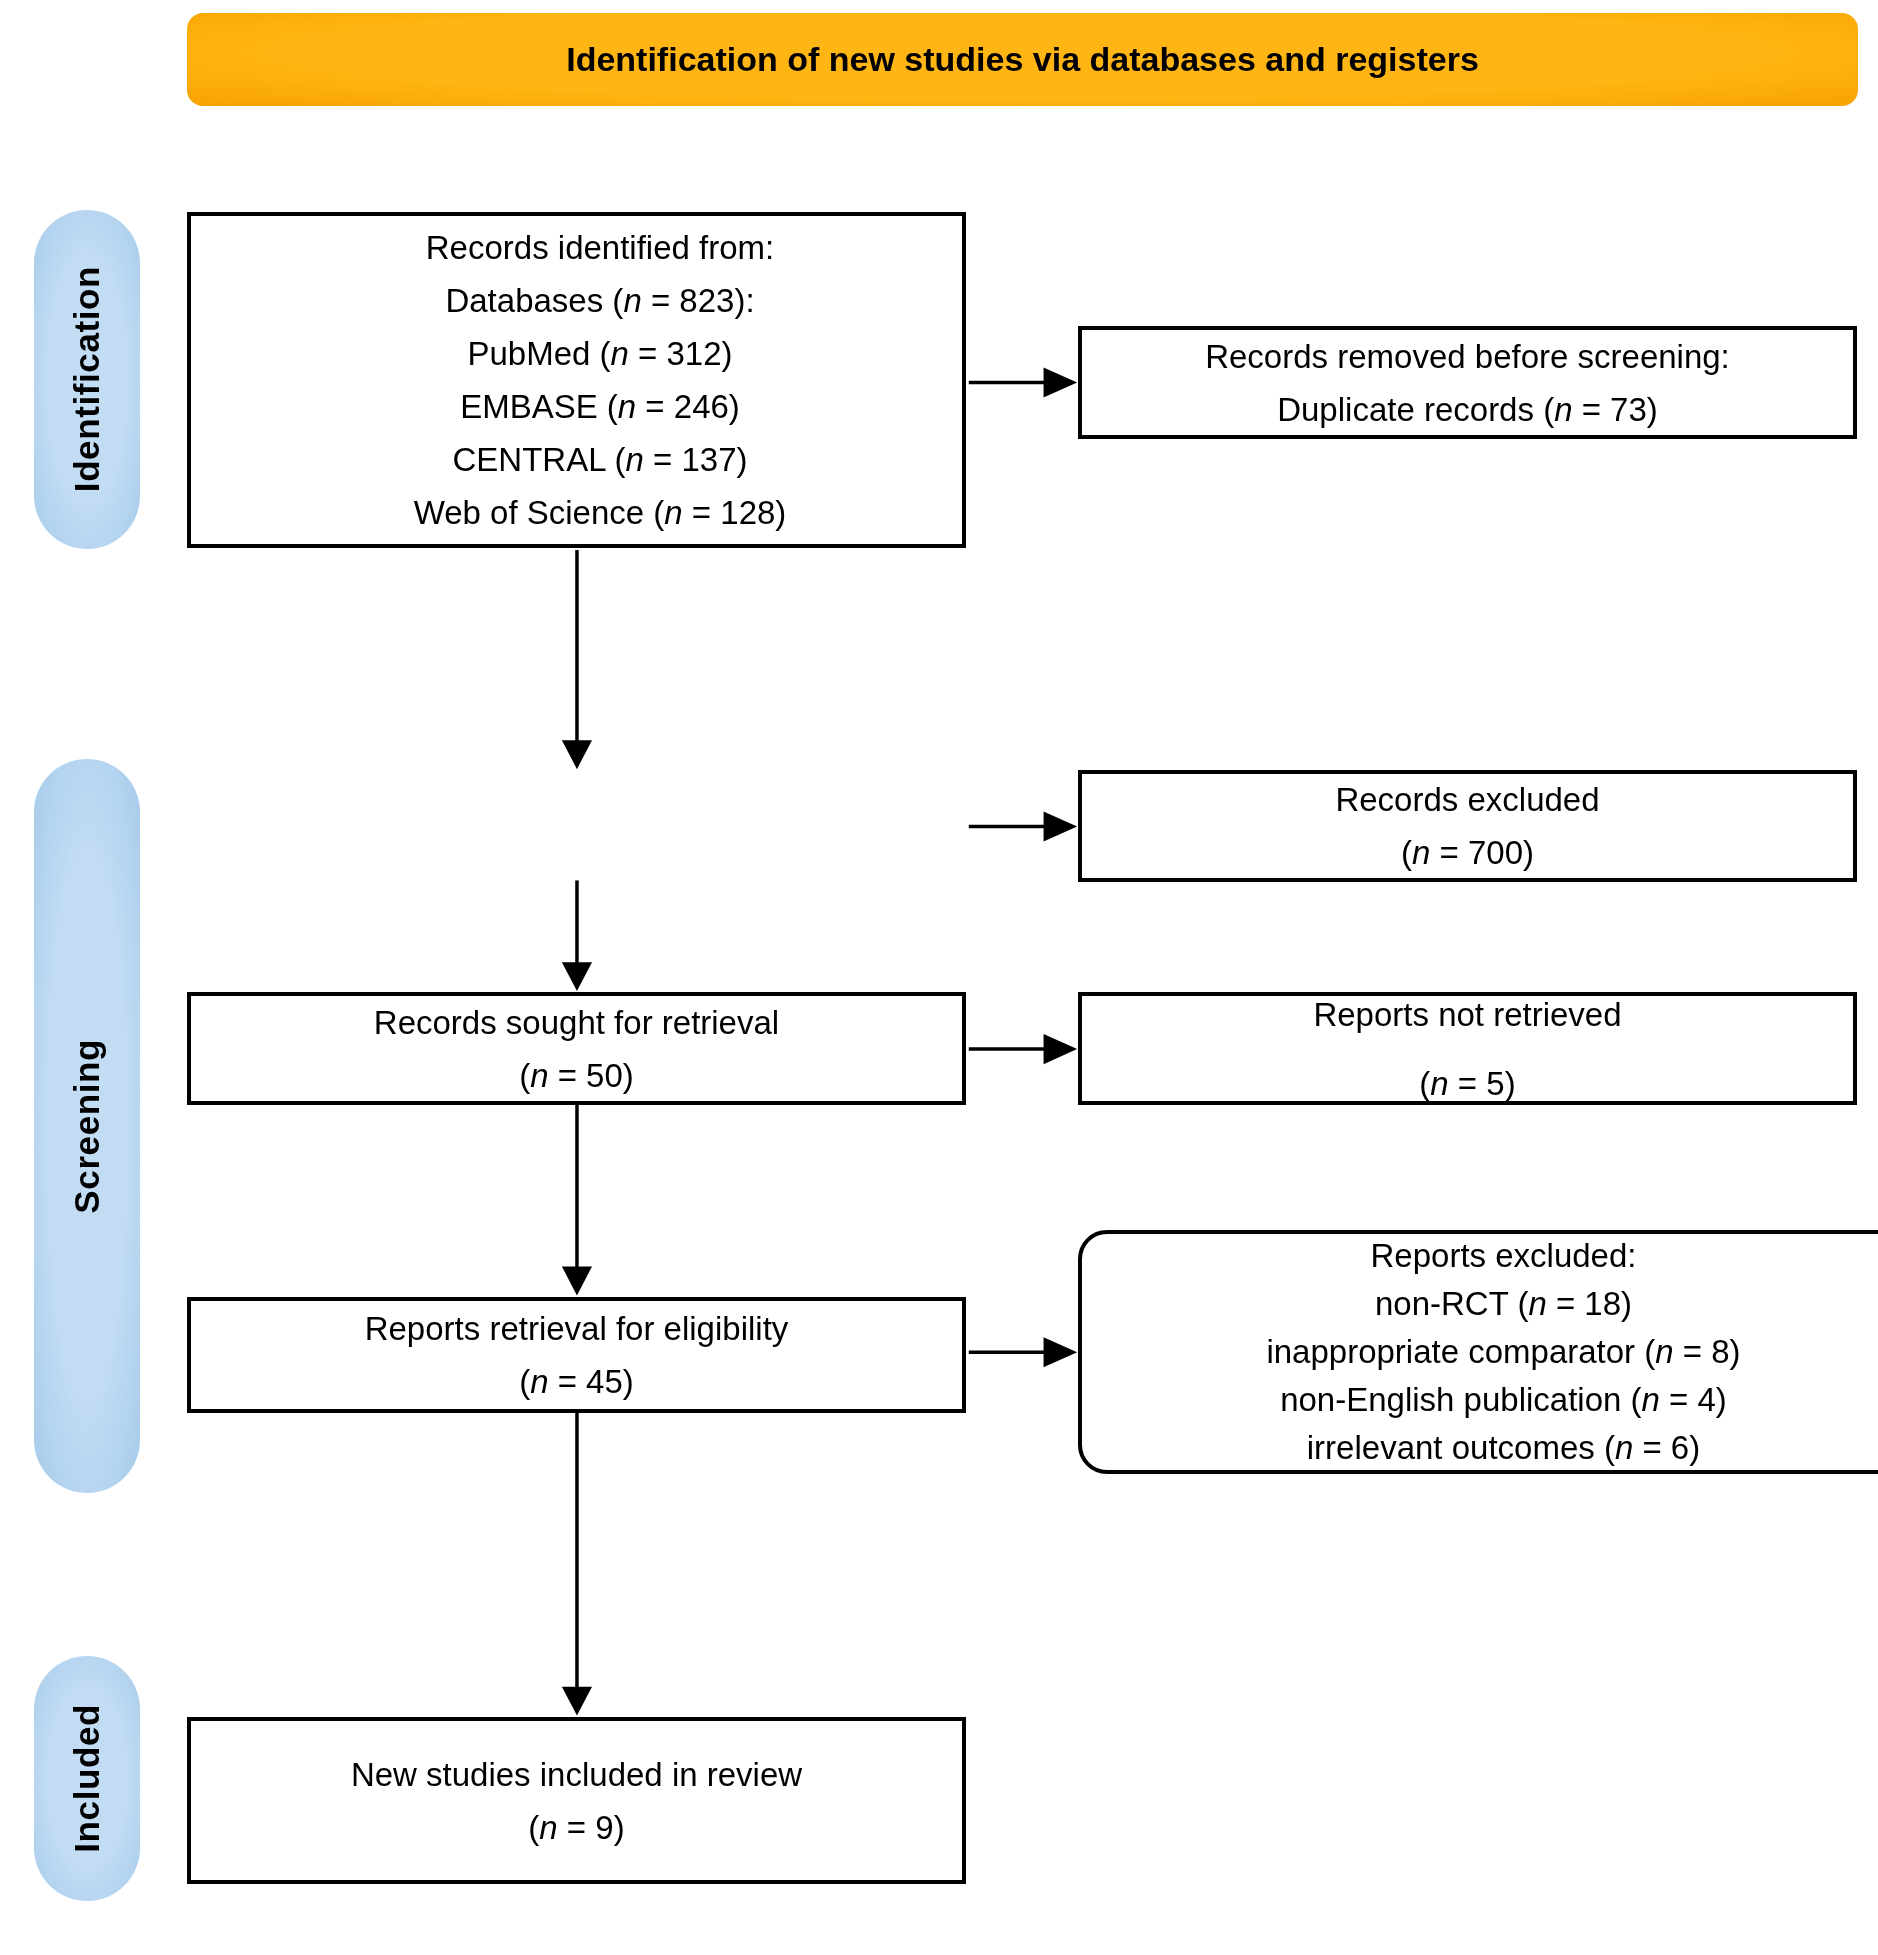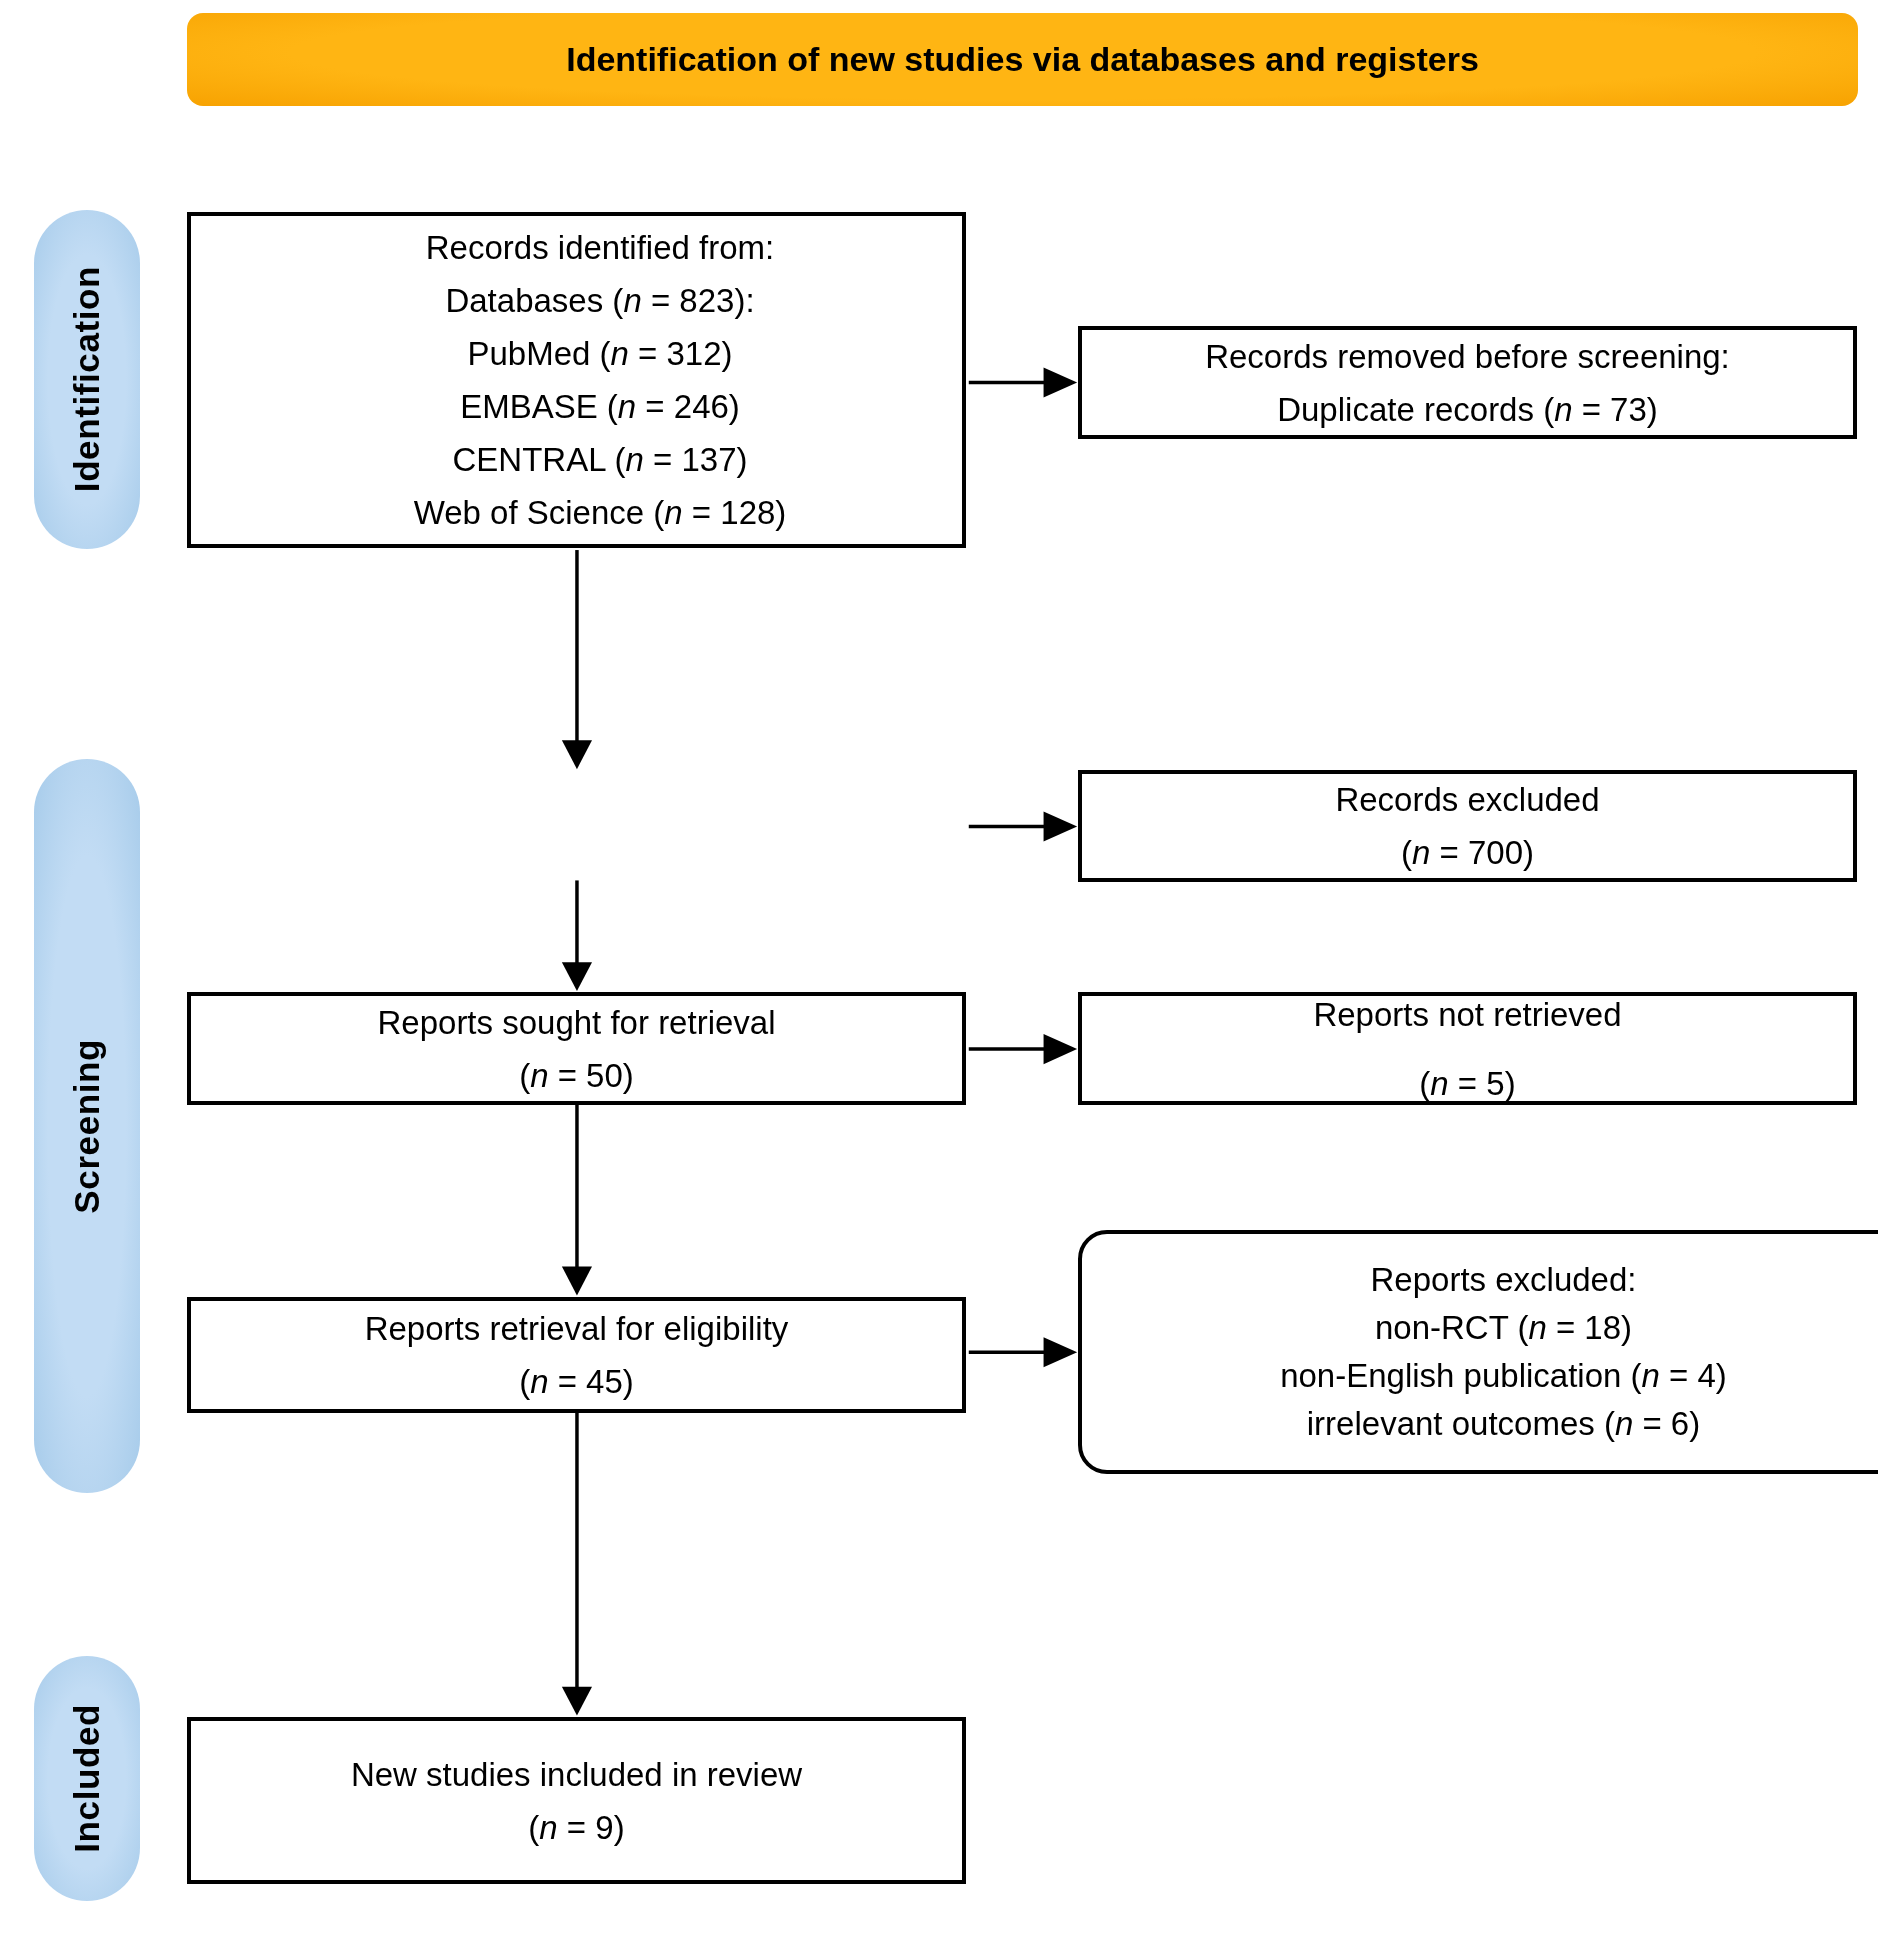--- a/index.html
+++ b/index.html
@@ -106,34 +106,35 @@
     </div>
   <div class="box box-records-removed">
       <div class="line">Records removed before screening:</div>
       <div class="line">Duplicate records (<i>n</i> = 73)</div>
     </div>
   <div class="box box-records-excluded">
       <div class="line">Records excluded</div>
       <div class="line">(<i>n</i> = 700)</div>
     </div>
   <div class="box box-reports-sought">
-      <div class="line">Reports sought for retrieval</div>
+      <div class="line">Records sought for retrieval</div>
       <div class="line">(<i>n</i> = 50)</div>
     </div>
   <div class="box box-reports-not-retrieved">
       <div class="line">Reports not retrieved</div>
       <div class="line">(<i>n</i> = 5)</div>
     </div>
   <div class="box box-reports-assessed">
       <div class="line">Reports retrieval for eligibility</div>
       <div class="line">(<i>n</i> = 45)</div>
     </div>
   <div class="box box--tight box-reports-excluded">
       <div class="line">Reports excluded:</div>
       <div class="line">non-RCT (<i>n</i> = 18)</div>
+      <div class="line">inappropriate comparator (<i>n</i> = 8)</div>
       <div class="line">non-English publication (<i>n</i> = 4)</div>
       <div class="line">irrelevant outcomes (<i>n</i> = 6)</div>
     </div>
   <div class="box box-new-studies">
       <div class="line">New studies included in review</div>
       <div class="line">(<i>n</i> = 9)</div>
     </div>
 
   <svg class="arrows" viewBox="0 0 3241 3373">
     <g>

